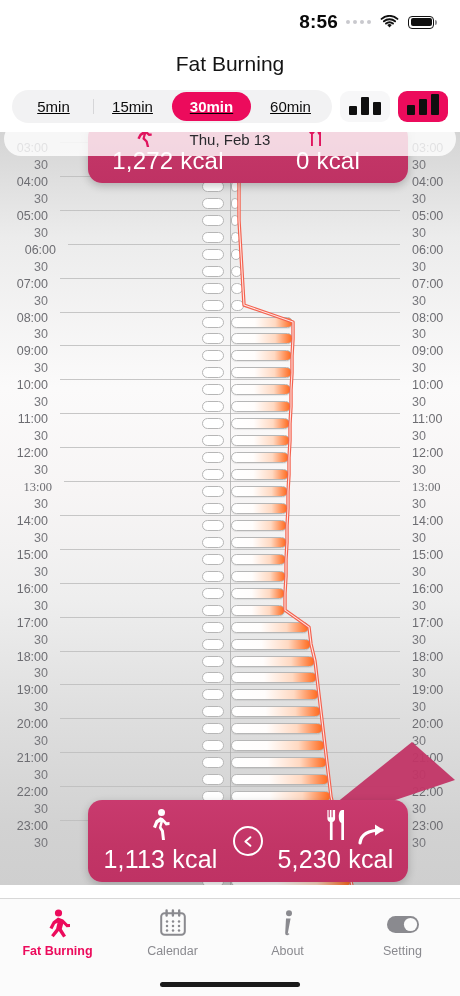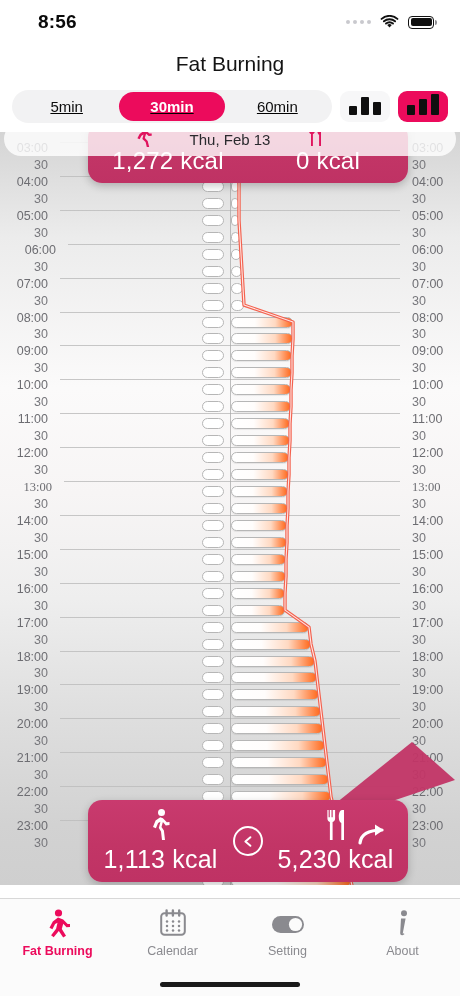--- a/index.html
+++ b/index.html
@@ -7,21 +7,21 @@
   body {
     font-family:"Liberation Sans", sans-serif;
     background:#ffffff;
     overflow:hidden;
     position:relative;
   }
 
   
   .statusbar{
     height:44px; display:flex; align-items:center;
-    justify-content:space-between; padding:0 26px 0 38px;gap:8px;
+    justify-content:flex-end; padding:0 26px 0 38px;gap:8px;
   }
   .sb-time{ font-size:19px; font-weight:700; color:#0a0a0a; letter-spacing:.2px; }
   .sb-right{ display:flex; align-items:center; gap:9px; }
   .dots{ display:flex; gap:3px; }
   .dots i{ width:4px;height:4px;border-radius:50%;background:#c9c9ce;display:block; }
   .batt{
     width:26px;height:13px;border:1.5px solid #111;border-radius:4px;
     position:relative; padding:1.5px;
   }
   .batt::after{
@@ -186,20 +186,21 @@
         <b></b>
       </span>
   </div>
 </div>
 
 <div class="title">Fat Burning</div>
 
 <div class="ctrlrow">
   <div class="segment">
     <div class="seg">5min</div>
+    <div class="seg div">15min</div>
     <div class="seg on">30min</div>
     <div class="seg">60min</div>
   </div>
   <div class="chartbtn plain">
     <b style="height:9px"></b>
       <b style="height:18px"></b>
       <b style="height:13px"></b>
   </div>
   <div class="chartbtn active">
     <b style="height:10px"></b>
@@ -611,32 +612,32 @@
             <circle cx="14" cy="21.5" r="1.25"></circle>
             <circle cx="20" cy="21.5" r="1.25"></circle>
         </g>
       </svg>
     </span>
     <span class="tl">Calendar</span>
   </div>
 
   <div class="tab">
     <span>
+      <svg width="20" height="30" viewBox="0 0 20 30">
+        <circle cx="11" cy="4.2" r="3.0" fill="#8a8a8f"></circle>
+        <path d="M12.6 9.5c-2.6 0-4.6 0-4.6 0l-.8 14.6c0 2 1.4 2.6 2.8 2.0l1.4-.8-.5-1.0-1.2.5 2.9-15.3z" fill="#8a8a8f"></path>
+      </svg>
+    </span>
+    <span class="tl">About</span>
+  </div>
+
+  <div class="tab">
+    <span>
       <svg width="36" height="30" viewBox="0 0 36 30">
         <rect x="2" y="7" width="32" height="17" rx="8.5" fill="#8a8a8f"></rect>
         <circle cx="25.5" cy="15.5" r="6.6" fill="#fbfbfb"></circle>
       </svg>
     </span>
     <span class="tl">Setting</span>
   </div>
 
-  <div class="tab">
-    <span>
-      <svg width="20" height="30" viewBox="0 0 20 30">
-        <circle cx="11" cy="4.2" r="3.0" fill="#8a8a8f"></circle>
-        <path d="M12.6 9.5c-2.6 0-4.6 0-4.6 0l-.8 14.6c0 2 1.4 2.6 2.8 2.0l1.4-.8-.5-1.0-1.2.5 2.9-15.3z" fill="#8a8a8f"></path>
-      </svg>
-    </span>
-    <span class="tl">About</span>
-  </div>
-
   <div class="homebar"></div>
 </div>
 
 </body></html>

